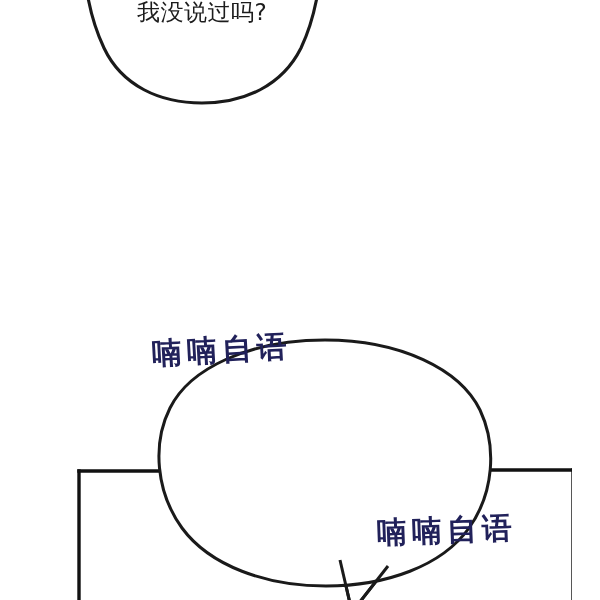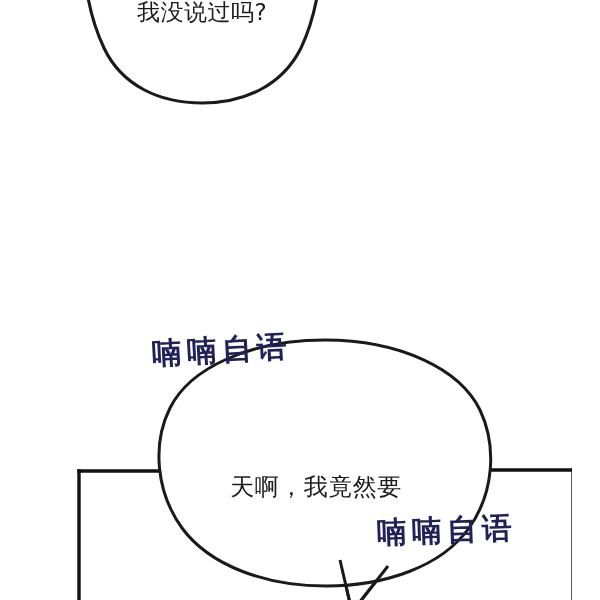--- a/index.html
+++ b/index.html
@@ -112,21 +112,20 @@
              C 494 493, 497 446, 480 410
              C 460 369, 400 340, 325 340 Z" fill="#ffffff" stroke="#1a1a1a" stroke-width="3.0" stroke-linejoin="round"></path>
 
     <path d="M 340 560 L 352 612" fill="none" stroke="#1a1a1a" stroke-width="3.0"></path>
     <path d="M 352 612 L 388 566" fill="none" stroke="#1a1a1a" stroke-width="3.0"></path>
   </svg>
 
   <div class="txt" id="top-bubble-text">我没说过吗?</div>
 
   <div class="txt" id="main-bubble-text">
-    <div>天啊，我竟然要</div>
     
   </div>
 
   <div class="mutter" id="mutter-upper">喃喃自语</div>
 
   <div class="mutter" id="mutter-lower">喃喃自语</div>
 
 </div>
 
 </body></html>

